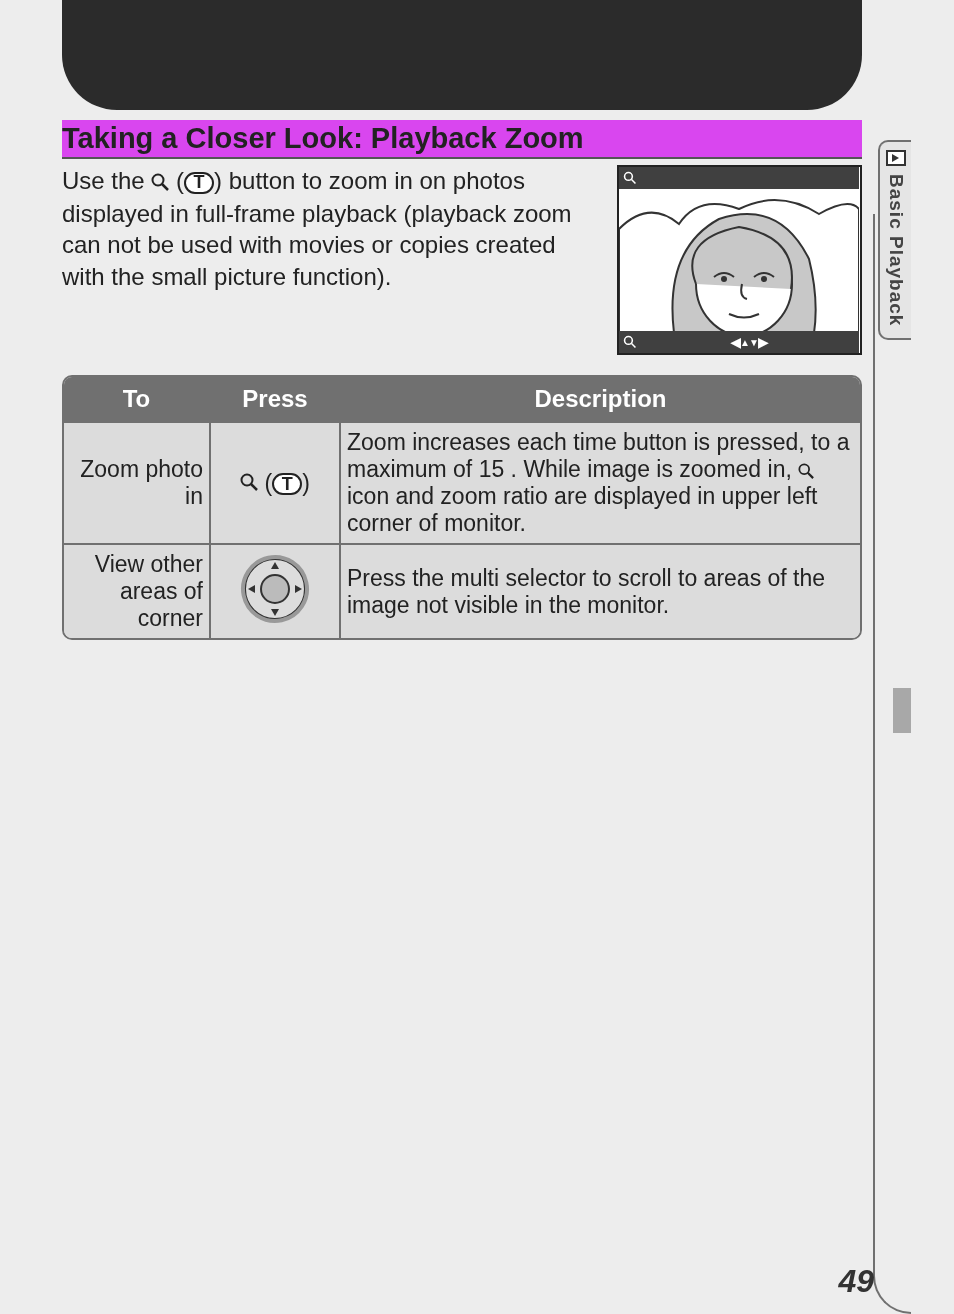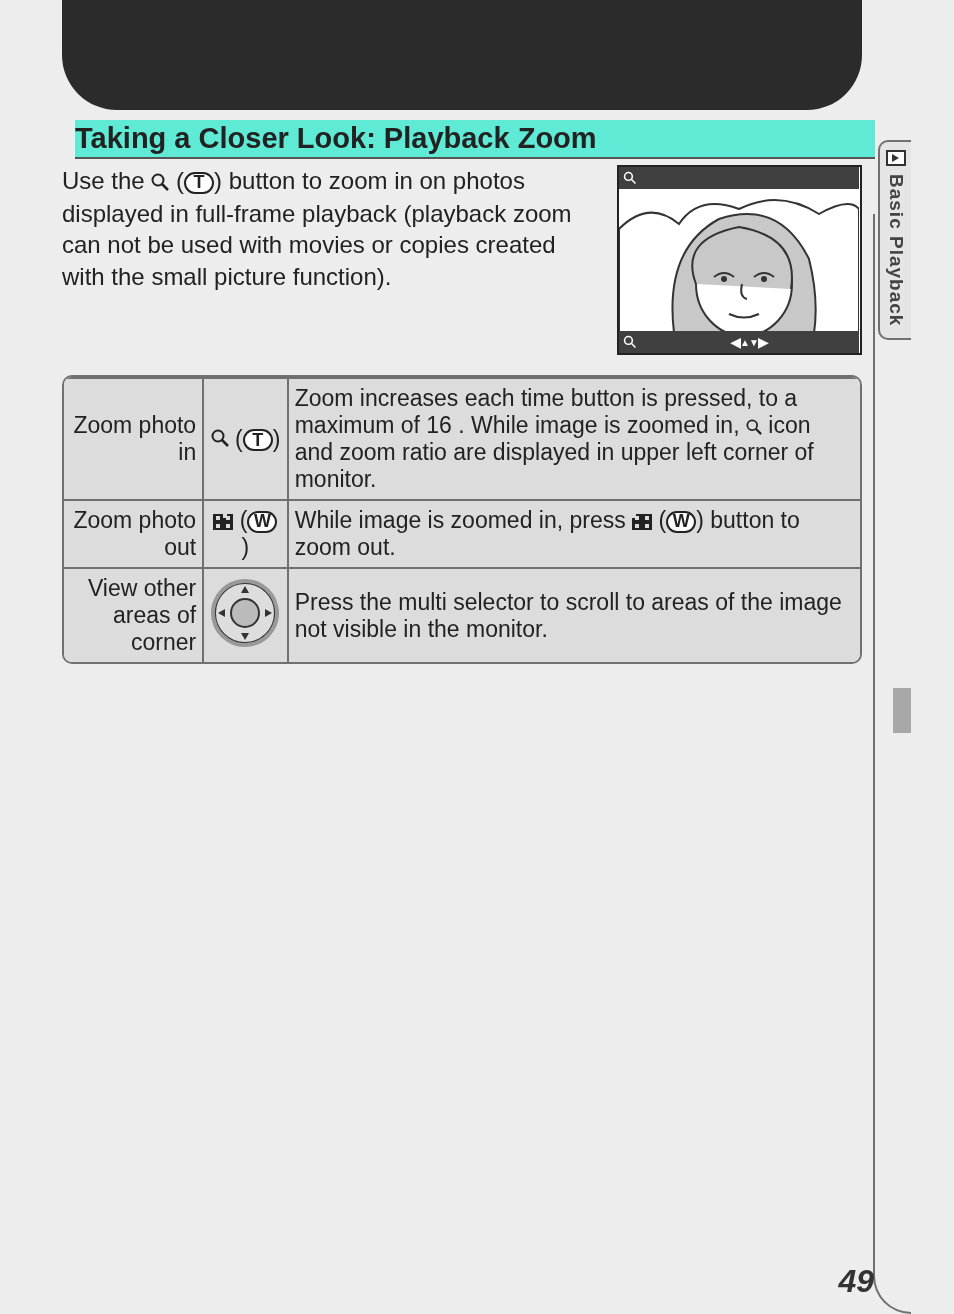--- a/index.html
+++ b/index.html
@@ -29,22 +29,21 @@
   }
   .section-title {
     font-size: 29px;
     font-weight: bold;
     color: #222;
     border-bottom: 2px solid #555;
     padding: 2px 0;
     margin-bottom: 6px;
     display: inline-block;
     width: 100%;
-    background: #5eead4;
-    margin-left: 13px;
+    background: #d946ef;
   }
   .intro {
     display: flex;
     gap: 40px;
   }
   .intro-text {
     flex: 1;
     font-size: 24px;
     color: #222;
     line-height: 1.3;
@@ -269,44 +268,39 @@
           </svg>
         <span style="flex:1"></span>
         <span class="arrows">◀<span style="display:inline-flex;flex-direction:column;line-height:7px;font-size:10px;">▲▼</span>▶</span>
         <span style="flex:1"></span>
       </div>
     </div>
   </div>
 
   <table>
     <tbody>
+        <tr>
+      <th class="col1">To</th>
+      <th class="col2">Press</th>
+      <th>Description</th>
+    </tr>
     <tr>
       <td>Zoom photo in</td>
       <td>
         <svg width="18" height="18" viewBox="0 0 18 18">
               <circle cx="7" cy="7" r="5.5" fill="none" stroke="#222" stroke-width="2"></circle>
               <line x1="11" y1="11" x2="17" y2="17" stroke="#222" stroke-width="2.5"></line>
             </svg>
         (<span class="t-button">T</span>)
       </td>
       <td>
-        <span>Zoom increases each time button is pressed, to a maximum of 16 . While image is zoomed in, </span><svg width="16" height="16" viewBox="0 0 18 18" style="vertical-align:middle">
+        <span>Zoom increases each time button is pressed, to a maximum of 15 . While image is zoomed in, </span><svg width="16" height="16" viewBox="0 0 18 18" style="vertical-align:middle">
               <circle cx="7" cy="7" r="5.5" fill="none" stroke="#222" stroke-width="2"></circle>
               <line x1="11" y1="11" x2="17" y2="17" stroke="#222" stroke-width="2.5"></line>
             </svg><span> icon and zoom ratio are displayed in upper left corner of monitor.</span>
-      </td>
-    </tr>
-    <tr>
-      <td>Zoom photo out</td>
-      <td>
-        <span class="thumb-icon"></span>
-        (<span class="w-button">W</span>)
-      </td>
-      <td>
-        <span>While image is zoomed in, press </span><span class="thumb-icon"></span><span> (</span><span class="w-button">W</span><span>) button to zoom out.</span>
       </td>
     </tr>
     <tr>
       <td>View other areas of corner</td>
       <td>
         <svg class="selector" viewBox="0 0 70 70">
           <circle cx="35" cy="35" r="30" fill="#ddd" stroke="#333" stroke-width="2"></circle>
           <circle cx="35" cy="35" r="14" fill="#bbb" stroke="#333" stroke-width="2"></circle>
           <polygon points="35,8 31,15 39,15" fill="#333"></polygon>
           <polygon points="35,62 31,55 39,55" fill="#333"></polygon>

